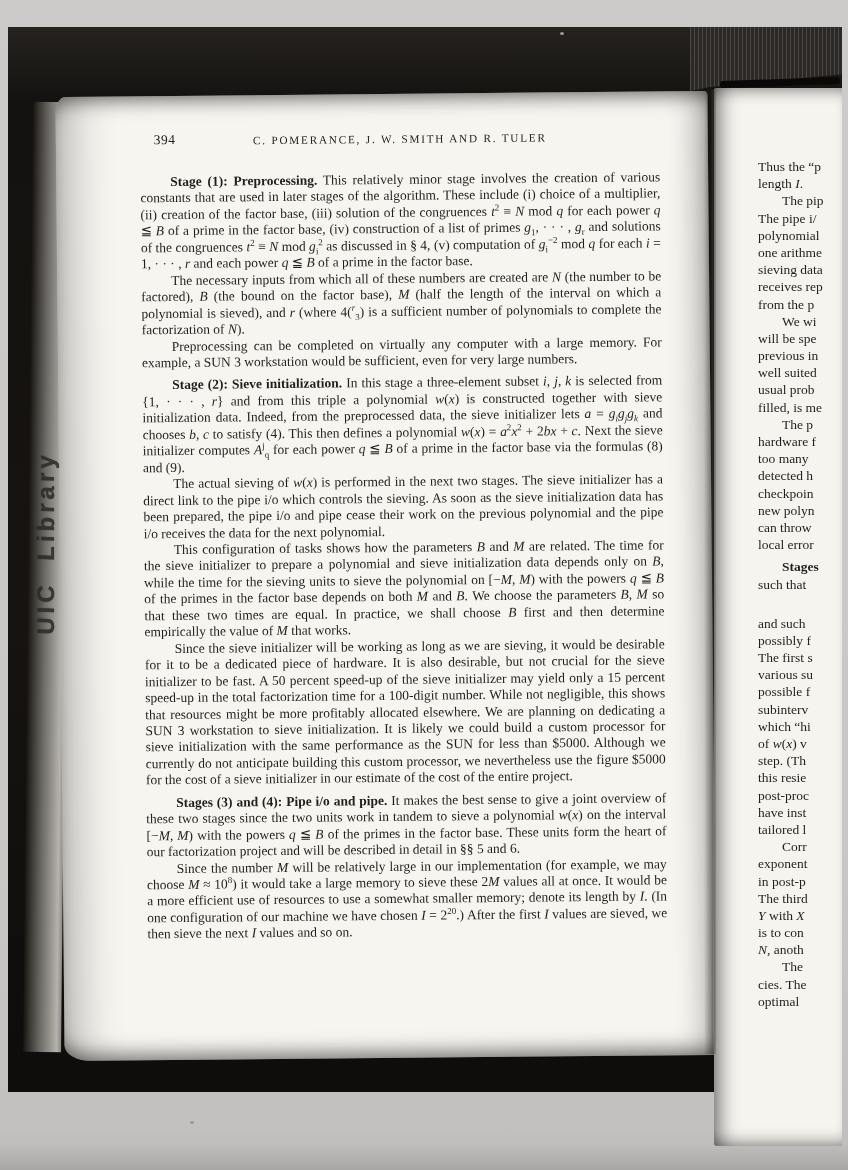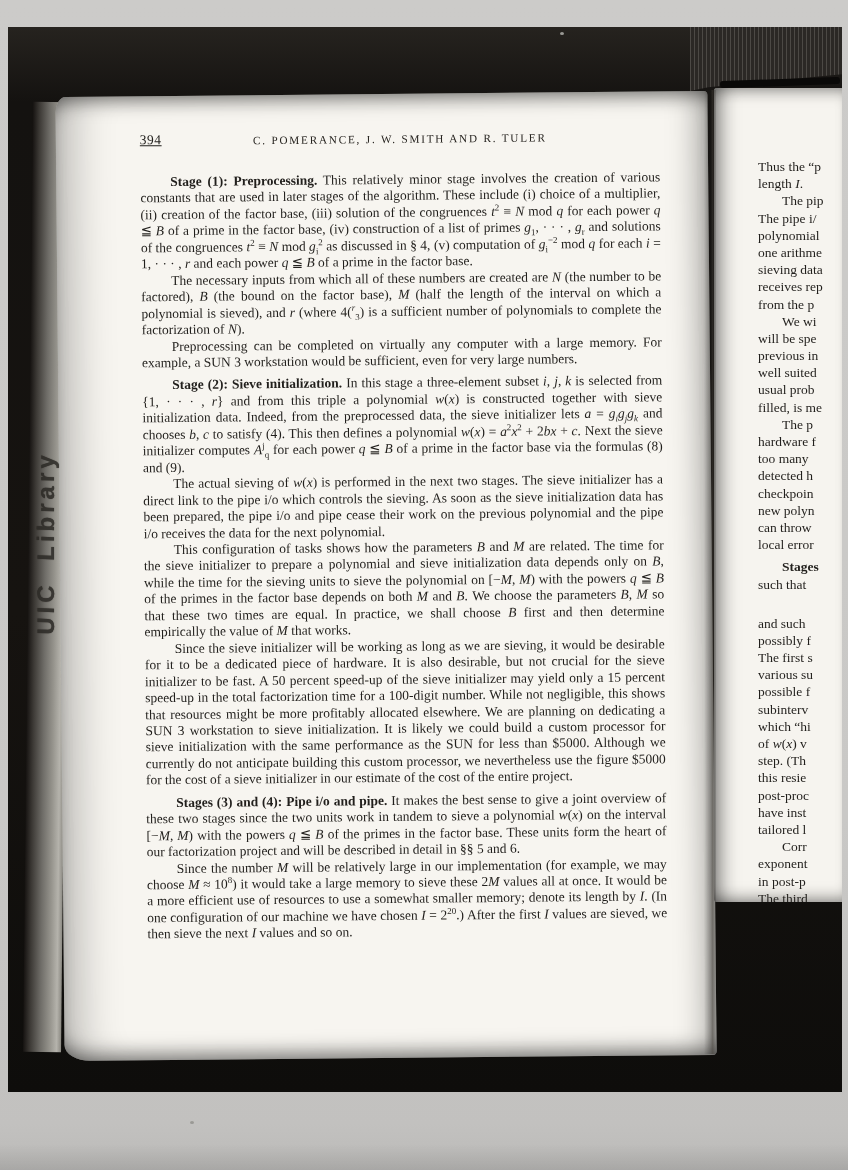--- a/index.html
+++ b/index.html
@@ -53,33 +53,33 @@
       inset -28px 0 32px -20px rgba(0,0,0,0.38),
       inset 44px 0 46px -32px rgba(0,0,0,0.30),
       inset 0 -18px 20px -13px rgba(0,0,0,0.50);
   }
   .page-content{
     position:absolute;left:84px;top:36px;width:520px;
     color:#211f1c;font-size:13.5px;line-height:16.45px;
     text-align:justify;hyphens:none;
   }
   .header-row{position:relative;height:16px;font-size:13.5px;}
-  .pageno{position:absolute;left:0;top:0;letter-spacing:0.5px;text-decoration:underline;}
+  .pageno{position:absolute;left:14px;top:0;letter-spacing:0.5px;}
   .runhead{
     position:absolute;left:0;right:0;top:1px;text-align:center;
     font-size:11.2px;letter-spacing:1.8px;color:#26231f;
   }
   .paras{margin-top:26px;}
   .paras p{margin:0;text-indent:30px;}
   .paras p.sp{margin-top:6px;}
   sup,sub{font-size:9px;line-height:0;}
 
   
   .right-page{
-    position:absolute;left:714px;top:88px;width:128px;height:814px;z-index:3;
+    position:absolute;left:714px;top:88px;width:128px;height:1058px;z-index:3;
     background:#f6f4ef;overflow:hidden;border-radius:3px 0 0 3px;
     box-shadow:
       inset 16px 0 20px -11px rgba(0,0,0,0.55),
       inset 0 13px 16px -11px rgba(0,0,0,0.40),
       inset 0 -14px 16px -11px rgba(0,0,0,0.40);
   }
   .right-content{
     position:absolute;left:44px;top:70px;width:200px;
     font-size:13.5px;line-height:17.2px;color:#211f1c;white-space:nowrap;
   }

